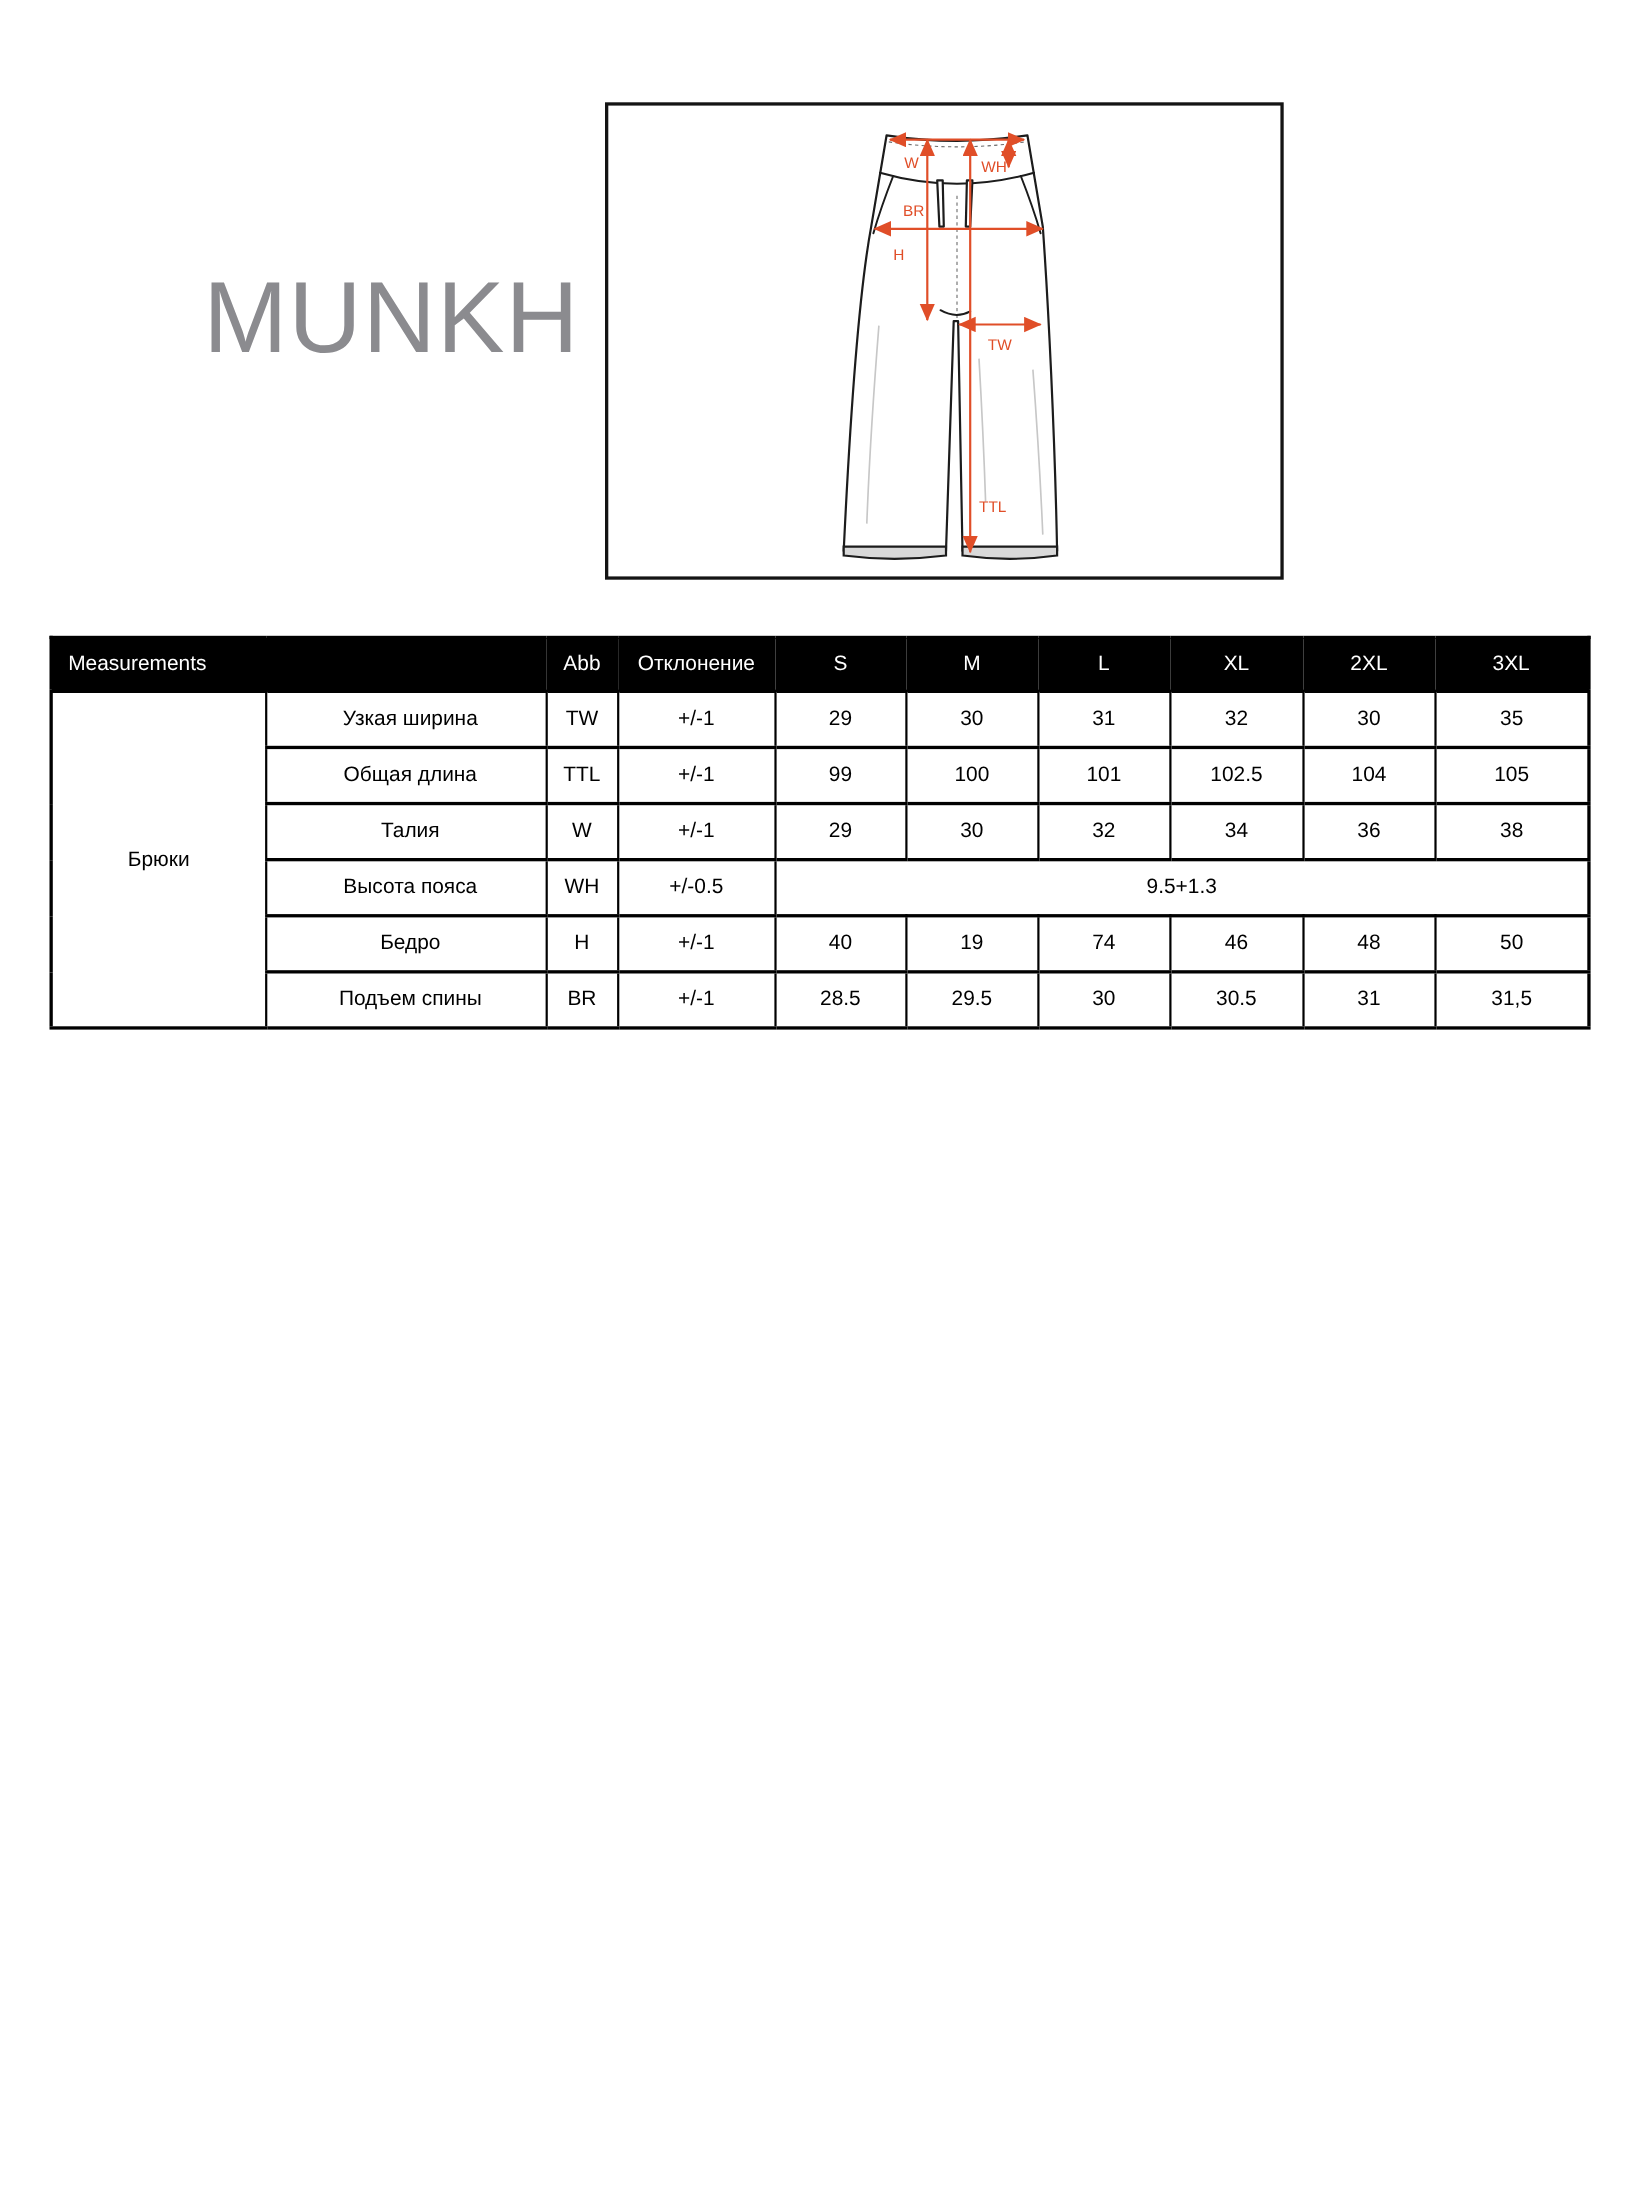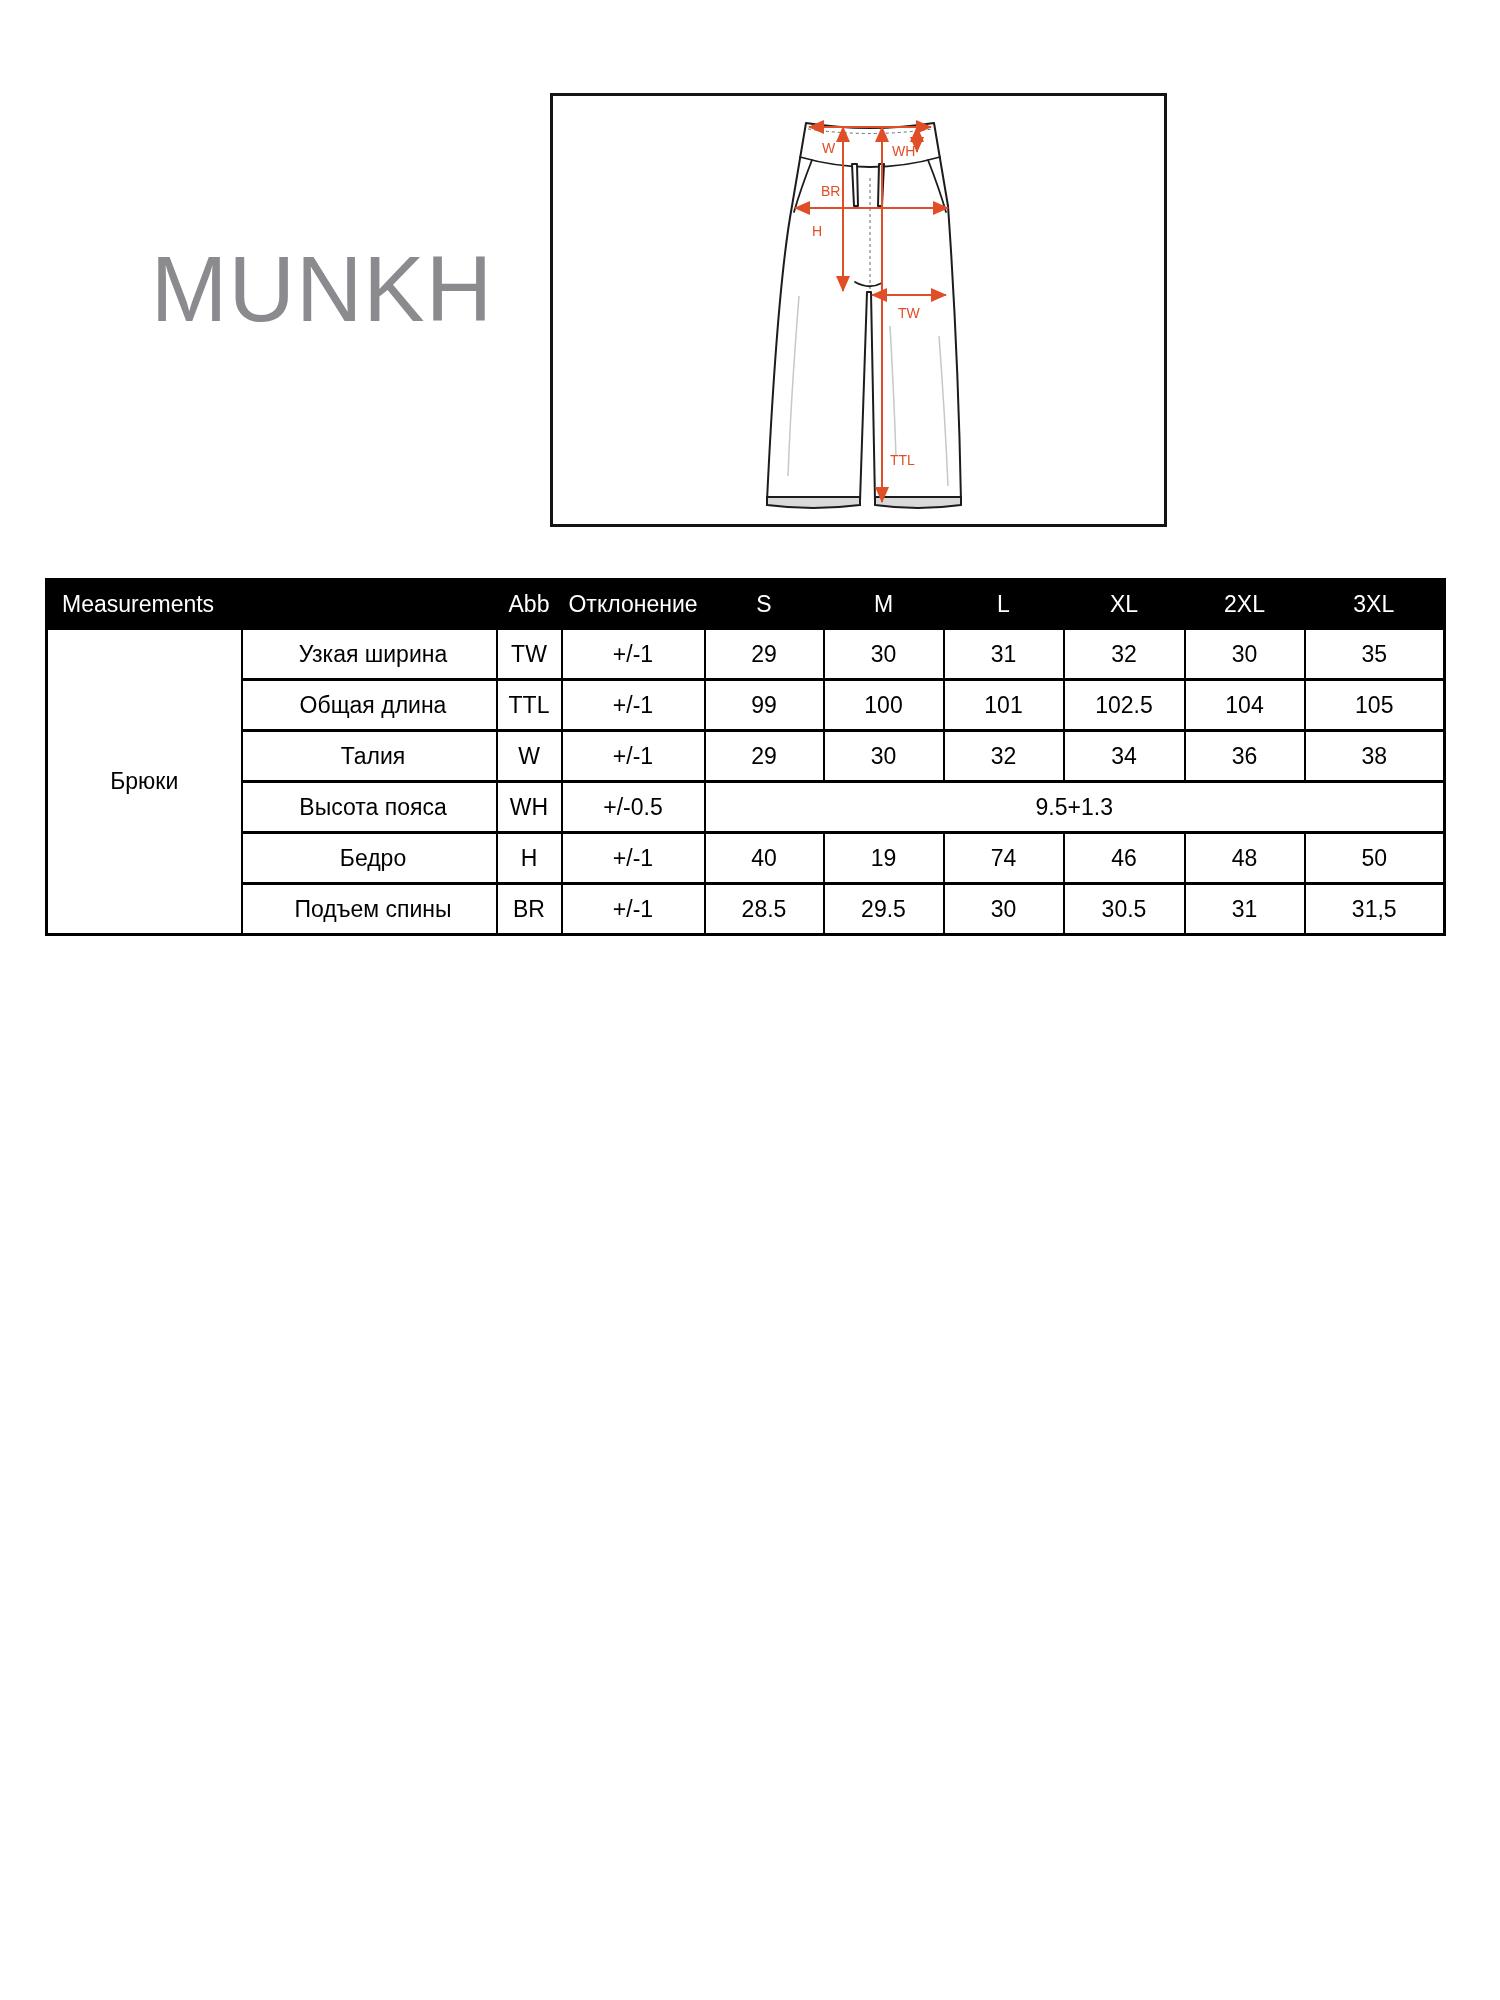--- a/index.html
+++ b/index.html
@@ -1,39 +1,39 @@
 <!DOCTYPE html>
 <html><head>
 <meta charset="utf-8">
 <style>
   html,body{margin:0;padding:0;background:#ffffff;}
   body{width:1500px;height:2000px;position:relative;overflow:hidden;
        font-family:"Liberation Sans", sans-serif;color:#000;}
 
   
-  .logo{position:absolute;left:117px;top:243px;width:410px;text-align:center;}
+  .logo{position:absolute;left:117px;top:243px;width:410px;text-align:right;}
   .logo-main{font-size:92px;line-height:1;color:#8b8b8f;letter-spacing:1px;font-weight:400;}
   .logo-sub{margin-top:26px;font-size:26px;color:#a4a4a8;letter-spacing:5px;font-weight:400;}
 
   
   .drawing-box{position:absolute;left:550px;top:93px;width:611px;height:428px;
                border:3px solid #141414;background:#fff;}
   .drawing-box svg{display:block;width:100%;height:100%;}
   .outline{fill:#ffffff;stroke:#1c1c1c;stroke-width:2;stroke-linejoin:round;stroke-linecap:round;}
   .thinline{fill:none;stroke:#1c1c1c;stroke-width:1.8;stroke-linecap:round;}
   .stitch{fill:none;stroke:#6b6b6b;stroke-width:1;stroke-dasharray:3 3;}
   .shade{fill:none;stroke:#c7c7c7;stroke-width:1.5;}
   .hem{fill:#d9d9d9;stroke:#1c1c1c;stroke-width:2;}
   .meas{fill:none;stroke:#E04E28;stroke-width:2;}
   .mlabel{font:14px "Liberation Sans", sans-serif;fill:#E04E28;}
 
   
   .size-table{position:absolute;left:45px;top:578px;width:1398px;
               border-collapse:collapse;table-layout:fixed;
-              font-size:23px;}
+              font-size:19px;}
   .size-table thead th{background:#000;color:#fff;font-weight:400;height:46px;
                        text-align:center;vertical-align:middle;border:0;padding:0;}
   .size-table thead th.first{text-align:left;padding-left:14px;}
   .size-table td{border:2px solid #000;border-top-width:3px;border-bottom-width:3px;
                  height:48px;text-align:center;vertical-align:middle;padding:0;}
   .size-table td.name{text-align:center;padding-left:8px;}
   .size-table{border:3px solid #000;}
 </style>
 </head>
 <body>

